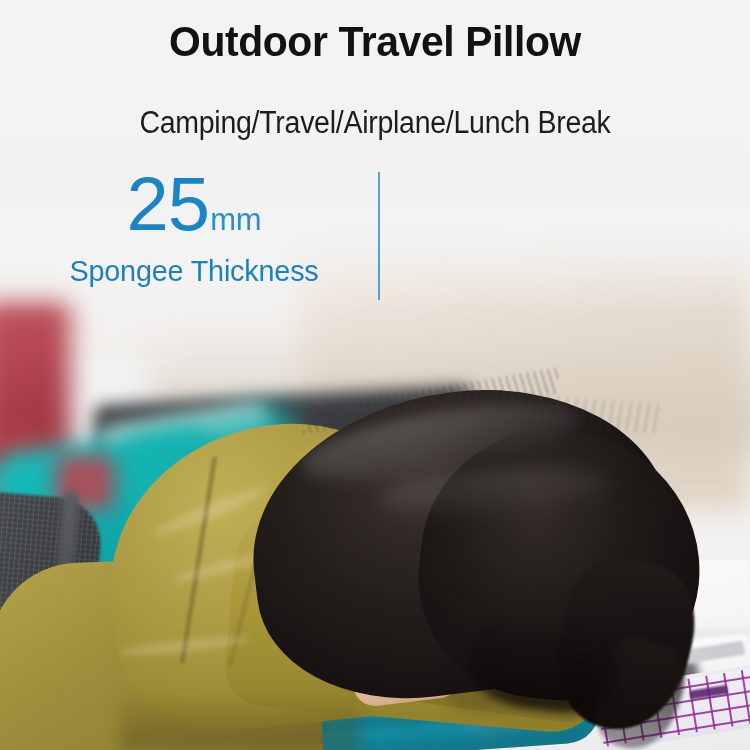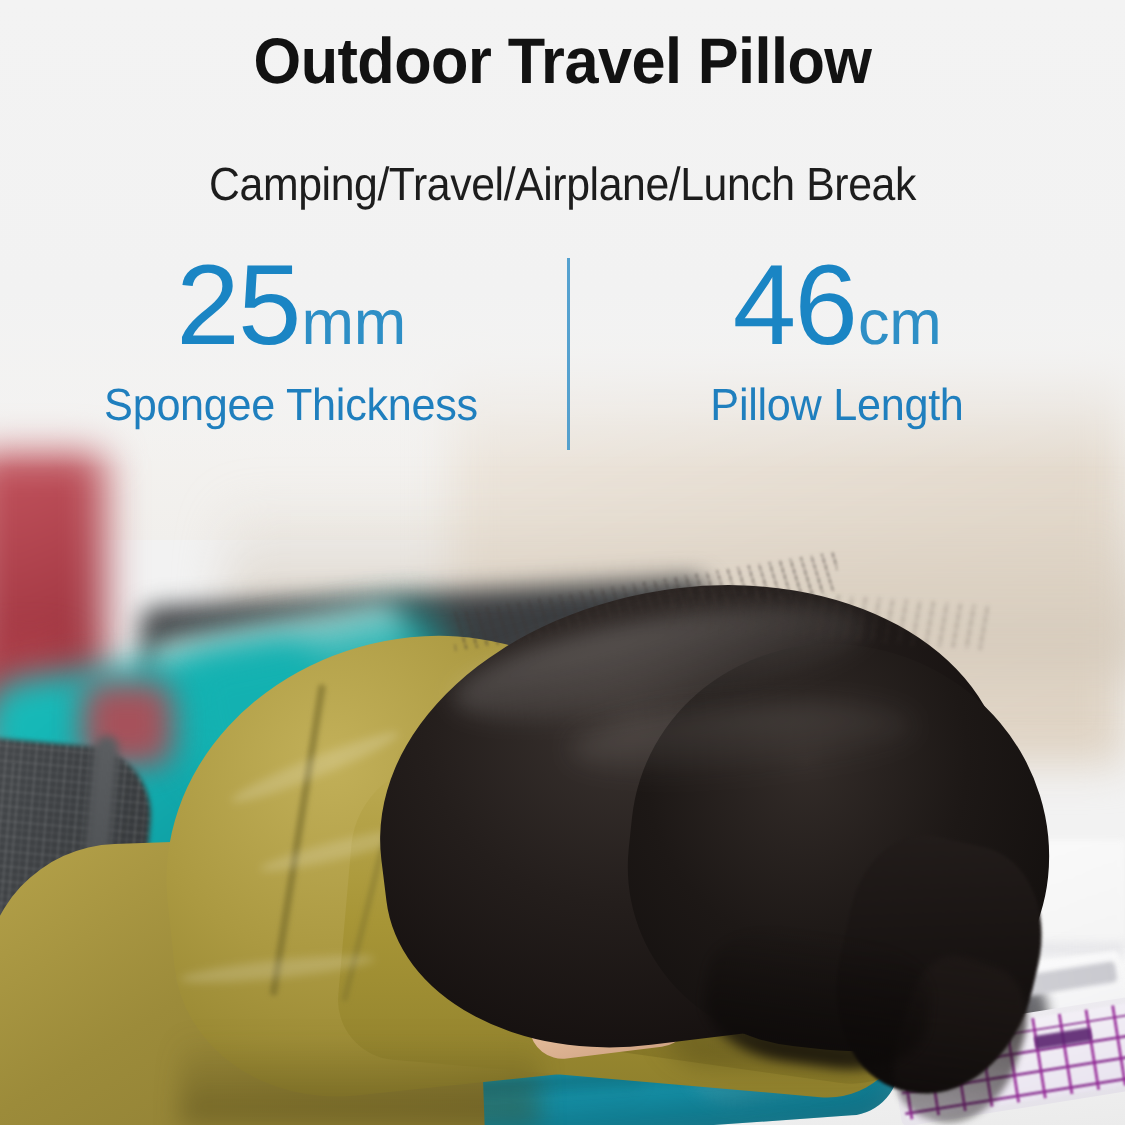--- a/index.html
+++ b/index.html
@@ -41,21 +41,21 @@
   .value-row{display:block;white-space:nowrap;line-height:1;}
   .num{
     font-family:"Liberation Sans Narrow","Liberation Sans",sans-serif;
     font-weight:400;font-size:76px;line-height:76px;
     color:#1a85c4;letter-spacing:-1px;
     vertical-align:baseline;
     margin-top:19px;
   }
   .unit{
     font-family:"Liberation Sans Narrow","Liberation Sans",sans-serif;
-    font-weight:400;font-size:42px;line-height:31px;
+    font-weight:400;font-size:31px;line-height:31px;
     color:#2e8fc6;letter-spacing:-0.2px;
     vertical-align:baseline;margin-left:1px;
   }
   .caption{
     display:block;margin-top:12px;
     font-family:"Liberation Sans Narrow","Liberation Sans",sans-serif;
     font-weight:400;font-size:30px;line-height:34px;letter-spacing:-0.2px;
     color:#1f7fbe;white-space:nowrap;transform:scaleX(0.96);
   }
 
@@ -334,23 +334,17 @@
 
       <div class="divider"></div>
 
       <div class="stat stat-left">
         <span class="value-row">
           <span class="num">25</span><span class="unit">mm</span>
         </span>
         <span class="caption">Spongee Thickness</span>
       </div>
 
-      <div class="stat stat-right">
-        <span class="value-row">
-          <span class="num">46</span><span class="unit">cm</span>
-        </span>
-        <span class="caption">Pillow Length</span>
-      </div>
 
     </div>
   </div>
 
 </div>
 
 </body></html>

